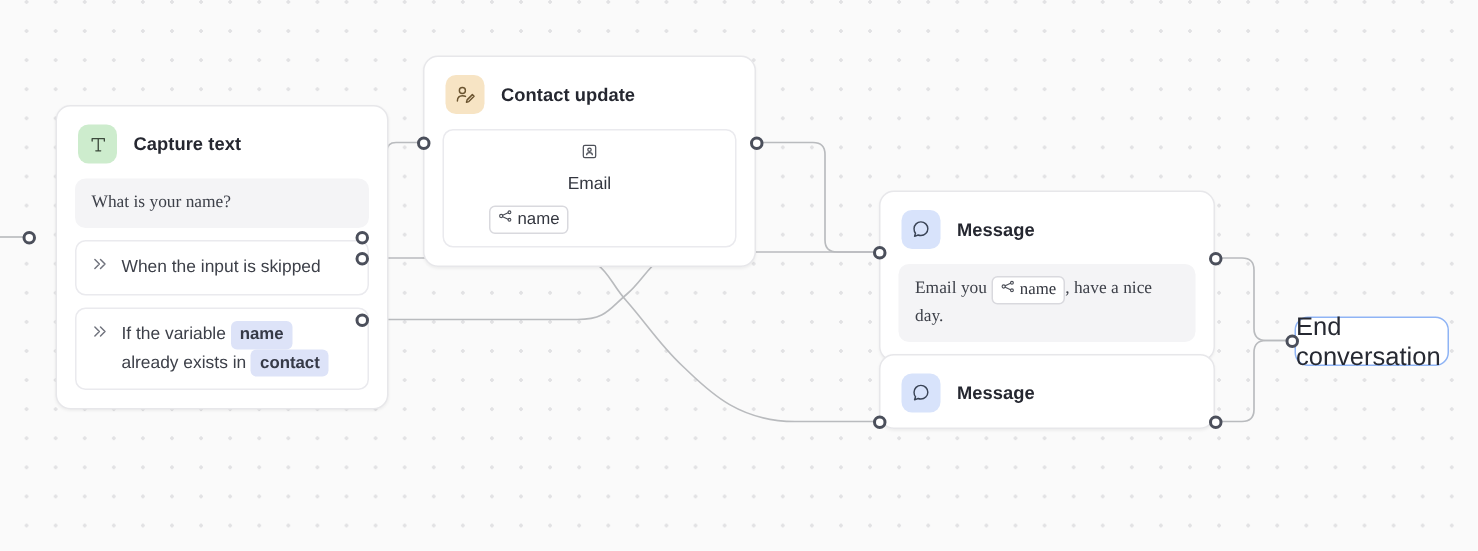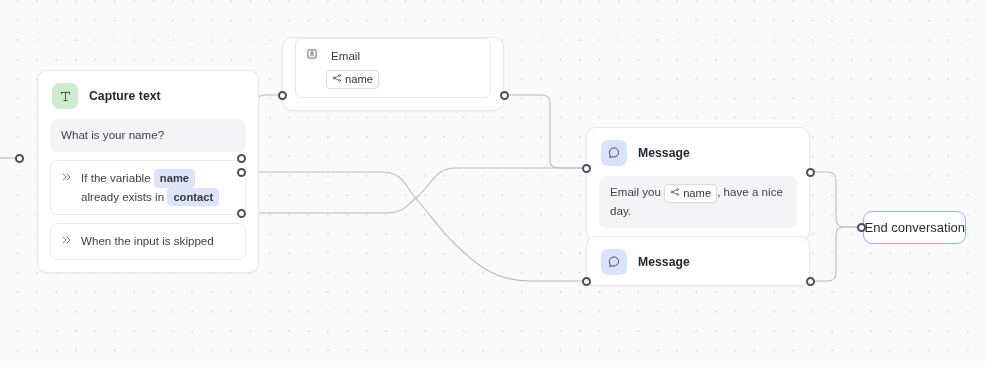--- a/index.html
+++ b/index.html
@@ -78,20 +78,21 @@
   .node-body { padding: 0 12px 12px 12px; }
 
   
   .panel-grey {
     background: #f4f4f6;
     border-radius: 7px;
     padding: 8px 11px;
     font-size: 11.6px;
     color: #3d4049;
     line-height: 1.45;
+    font-family: Liberation Serif, serif;
   }
   
   .panel-out {
     background: #ffffff;
     border: 1px solid #eaeaee;
     border-radius: 7px;
     padding: 8px 10px;
     font-size: 11.6px;
     color: #3d4049;
     line-height: 1.55;
@@ -130,23 +131,24 @@
     font-size: 11.2px;
     color: #33363f;
     line-height: 1.5;
     vertical-align: -1px;
     white-space: nowrap;
   }
 
   .field-row {
     display: flex;
     align-items: center;
-    gap: 13px;
+    gap: 1px;
     font-size: 11.6px;
     color: #33363f;
+    flex-direction: column;
   }
   .field-sub { padding-left: 20px; margin-top: 4px; }
 
   
   .port {
     position: absolute;
     width: 9px;
     height: 9px;
     border-radius: 50%;
     background: #ffffff;
@@ -156,22 +158,22 @@
   }
 
   
   .end-node {
     position: absolute;
     background: #ffffff;
     border: 1.5px solid #8fb4f5;
     border-radius: 9px;
     display: flex;
     align-items: center;
-    justify-content: flex-end;
-    font-size: 13px;
+    justify-content: center;
+    font-size: 17px;
     color: #262932;
     box-sizing: border-box;
   }
 </style>
 </head>
 <body>
 
 <div id="canvas">
 
   <svg id="edges" viewBox="0 0 985 367">
@@ -203,47 +205,57 @@
     <div class="node-body">
       <div class="panel-grey">What is your name?</div>
 
       <div class="panel-out">
         <div class="row-flex">
           <span class="chev">
             <svg width="12" height="12" viewBox="0 0 16 16" fill="none" stroke="#70737d" stroke-width="1.3" stroke-linecap="round" stroke-linejoin="round">
               <path d="M3 4 L7 8 L3 12 M8 4 L12 8 L8 12"></path>
             </svg>
           </span>
-          <span class="row-text">
-            <span>If the variable</span>
-            <span class="chip-var">name</span>
-            <span>already exists in</span>
-            <span class="chip-var">contact</span>
-          </span>
+          <span class="row-text">When the input is skipped</span>
         </div>
       </div>
 
       <div class="panel-out">
         <div class="row-flex">
           <span class="chev">
             <svg width="12" height="12" viewBox="0 0 16 16" fill="none" stroke="#70737d" stroke-width="1.3" stroke-linecap="round" stroke-linejoin="round">
               <path d="M3 4 L7 8 L3 12 M8 4 L12 8 L8 12"></path>
             </svg>
           </span>
-          <span class="row-text">When the input is skipped</span>
+          <span class="row-text">
+            <span>If the variable</span>
+            <span class="chip-var">name</span>
+            <span>already exists in</span>
+            <span class="chip-var">contact</span>
+          </span>
         </div>
       </div>
     </div>
   </div>
   <div class="port" style="left:15px; top:154px;"></div>
   <div class="port" style="left:237px; top:154px;"></div>
   <div class="port" style="left:237px; top:168px;"></div>
   <div class="port" style="left:237px; top:209px;"></div>
 
   <div class="node" style="left:282px; top:37px; width:222px;">
+    <div class="node-head">
+      <div class="node-icon ic-amber">
+        <svg width="14" height="14" viewBox="0 0 16 16" fill="none" stroke="#6b5430" stroke-width="1.1" stroke-linecap="round" stroke-linejoin="round">
+          <circle cx="6" cy="5" r="2.3"></circle>
+          <path d="M2.2 13 C2.2 10 4 8.9 6 8.9 C7 8.9 7.8 9.1 8.4 9.5"></path>
+          <path d="M13.6 8.1 L9.6 12.1 L9.1 13.9 L10.9 13.4 L14.9 9.4 Z"></path>
+        </svg>
+      </div>
+      <div class="node-title">Contact update</div>
+    </div>
     <div class="node-body">
       <div class="panel-out">
         <div class="field-row">
           <span>
             <svg width="12" height="12" viewBox="0 0 16 16" fill="none" stroke="#4c4f58" stroke-width="1.1" stroke-linejoin="round">
               <rect x="2.5" y="2.5" width="11" height="11" rx="1.4"></rect>
               <circle cx="8" cy="6.4" r="1.5"></circle>
               <path d="M5.4 11.4 C5.4 9.8 6.6 9.1 8 9.1 C9.4 9.1 10.6 9.8 10.6 11.4"></path>
             </svg>
           </span>

